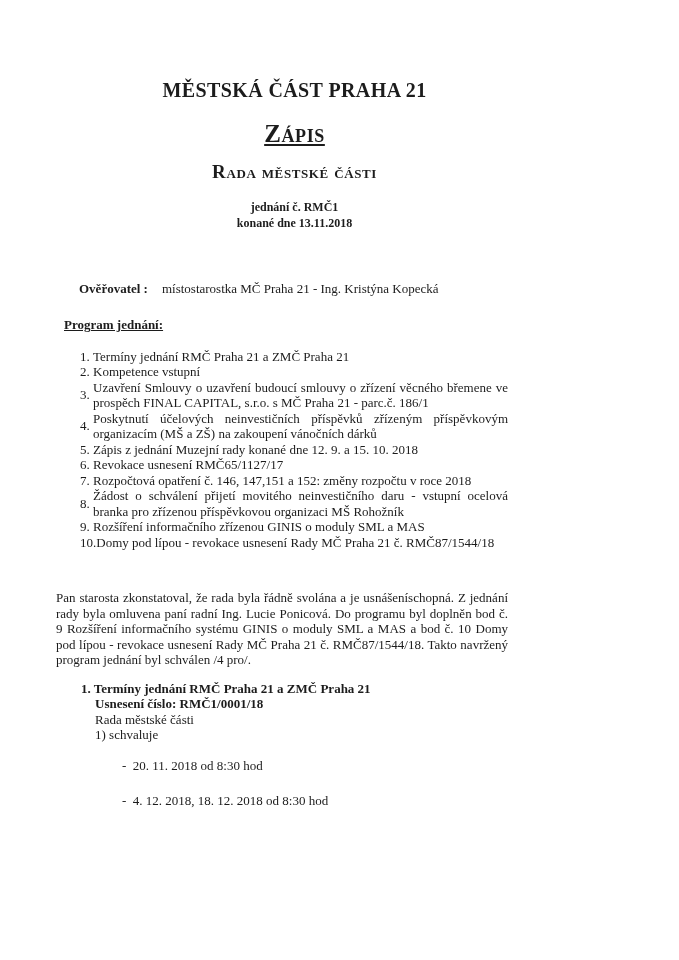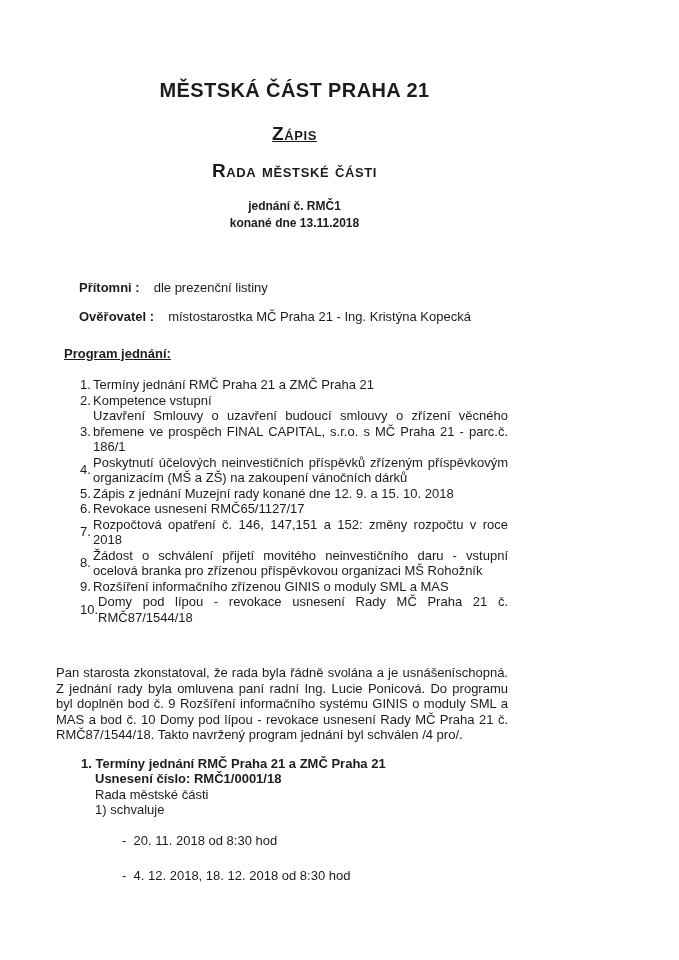--- a/index.html
+++ b/index.html
@@ -2,36 +2,36 @@
 <html><head>
 <meta charset="utf-8">
 <style>
   html,body { margin:0; padding:0; background:#ffffff; }
   .page {
     position: relative;
     width: 589px;
     height: 960px;
     background: #ffffff;
     color: #1c1c1c;
-    font-family: Liberation Sans, sans-serif;
+    font-family: Liberation Serif, serif;
     font-size: 13px;
     line-height: 15.5px;
     overflow: hidden;
   }
   .header { text-align: center; padding-top: 79px; }
   .doc-title {
     font-size: 20px;
     line-height: 23px;
     font-weight: bold;
     letter-spacing: 0.4px;
   }
   .doc-subtitle-wrap { margin-top: 21px; }
   .doc-subtitle {
     display: inline-block;
-    font-size: 19px;
+    font-size: 25px;
     line-height: 22px;
     font-weight: bold;
     font-variant: small-caps;
     letter-spacing: 0.6px;
     text-decoration: underline;
   }
   .council-title {
     margin-top: 15px;
     font-size: 19px;
     line-height: 22px;
@@ -87,23 +87,20 @@
     </div>
     <div class="council-title">Rada městské části</div>
     <div class="meeting-block">
       <div>jednání č. RMČ1</div>
       <div>konané dne 13.11.2018</div>
     </div>
   </div>
 
   <div class="attendance">
     <div class="attendance-row">
-      <span class="att-label">Přítomni :</span><span class="att-value">dle prezenční listiny</span>
-    </div>
-    <div class="attendance-row">
       <span class="att-label">Ověřovatel :</span><span class="att-value">místostarostka MČ Praha 21 - Ing. Kristýna Kopecká</span>
     </div>
   </div>
 
   <div class="program-heading">Program jednání:</div>
 
   <ol class="program-list">
       <li class="program-item">
         <span class="pnum">1.</span>
         <span class="ptext">Termíny jednání RMČ Praha 21 a ZMČ Praha 21</span>

